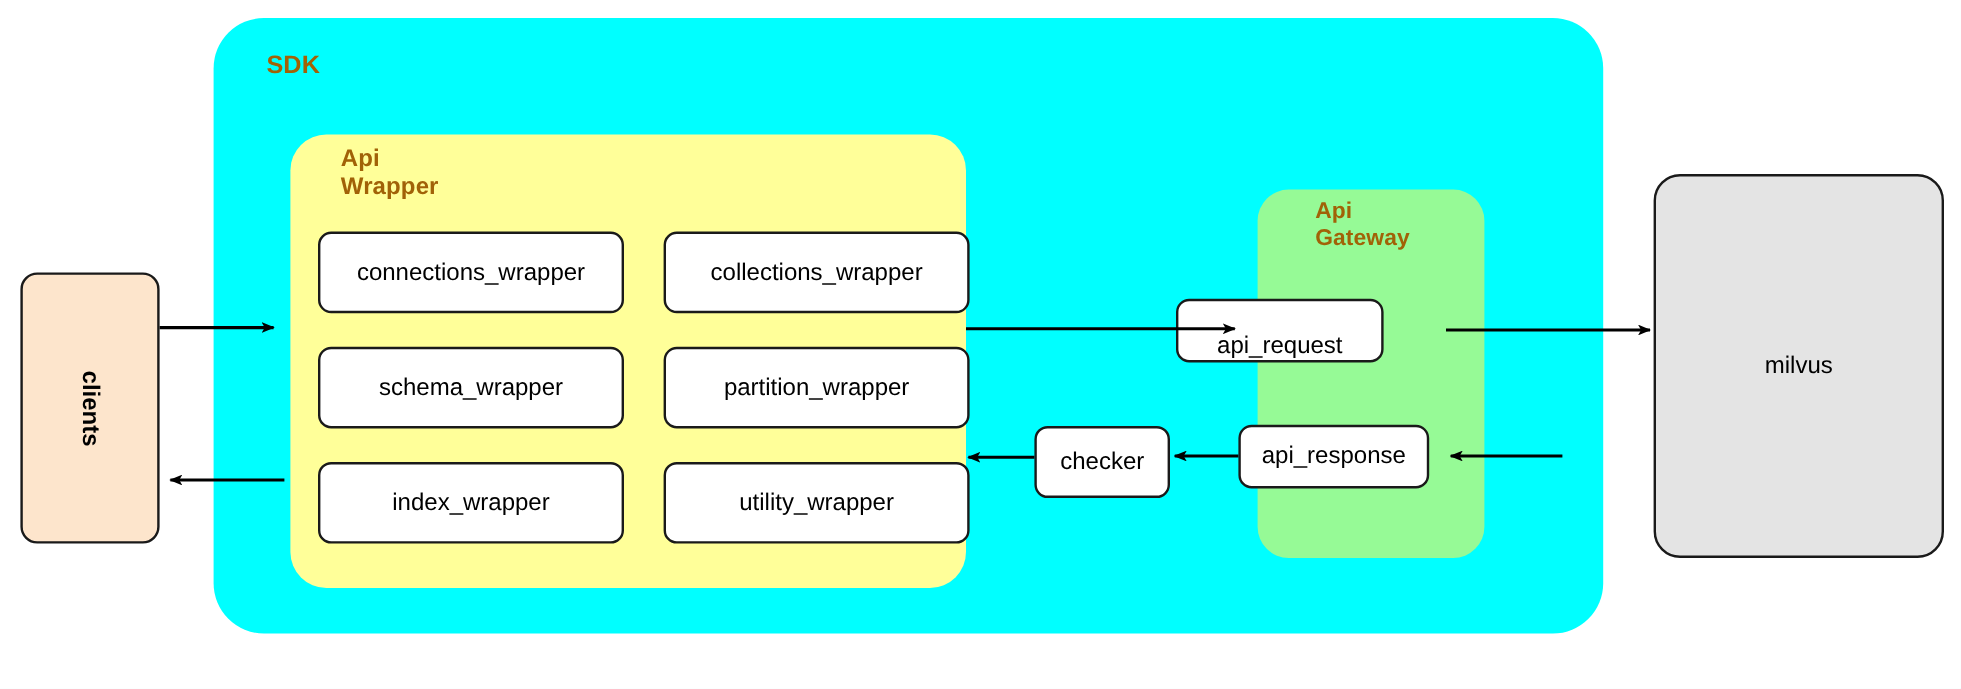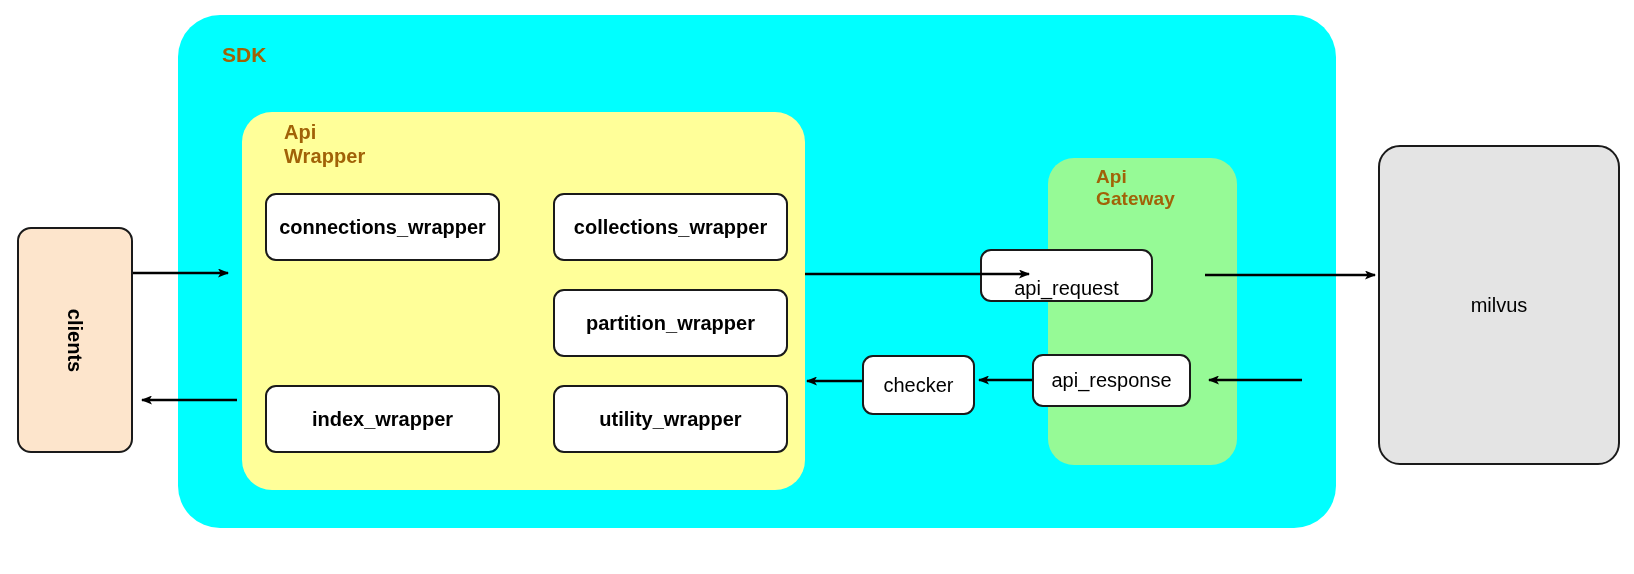--- a/index.html
+++ b/index.html
@@ -84,21 +84,21 @@
 
   
   .node {
     background: #ffffff;
     border: 2px solid #1a1a1a;
     border-radius: 11px;
     font-size: 20px;
     color: #000000;
     text-align: center;
   }
-  .node-wrapper { width: 235px; height: 68px; font-weight: bold; }
+  .node-wrapper { width: 255px; height: 68px; }
 
   
   .w-connections { left: 265px;  top: 193px; }
   .w-collections { left: 553px;  top: 193px; }
   .w-schema      { left: 265px;  top: 289px; }
   .w-partition   { left: 553px;  top: 289px; }
   .w-index       { left: 265px;  top: 385px; }
   .w-utility     { left: 553px;  top: 385px; text-align: center; }
 
   .node-checker {
@@ -179,20 +179,23 @@
     <span class="group-title title-gateway">Api
 Gateway</span>
   </div>
 
   <div class="box node node-wrapper w-connections">
     <span>connections_wrapper</span>
   </div>
   <div class="box node node-wrapper w-collections">
     <span>collections_wrapper</span>
   </div>
+  <div class="box node node-wrapper w-schema">
+    <span>schema_wrapper</span>
+  </div>
   <div class="box node node-wrapper w-index">
     <span>index_wrapper</span>
   </div>
   <div class="box node node-wrapper w-partition">
     <span>partition_wrapper</span>
   </div>
   <div class="box node node-wrapper w-utility">
     <span>utility_wrapper</span>
   </div>
 

